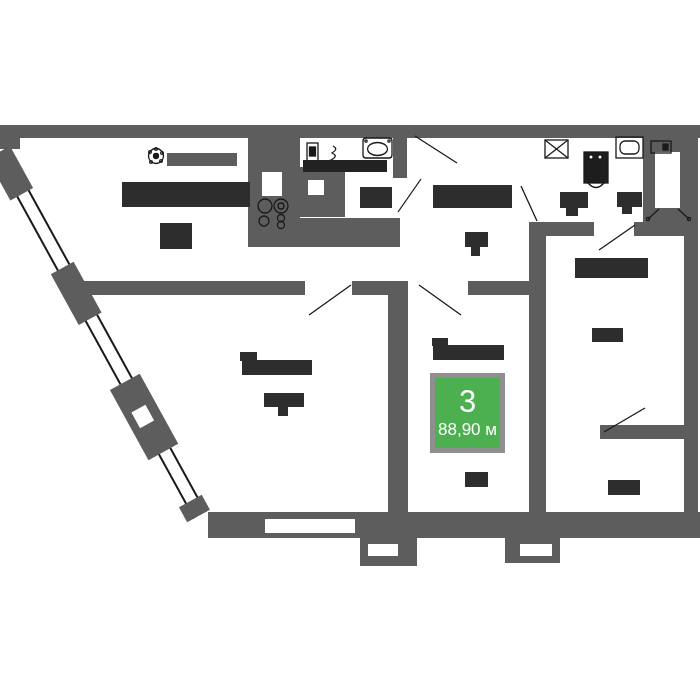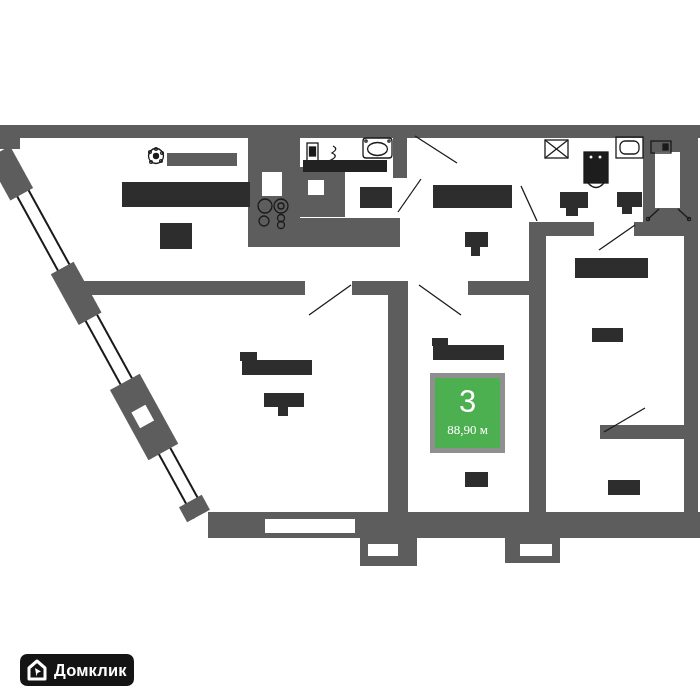--- a/index.html
+++ b/index.html
@@ -13,21 +13,21 @@
   .white{position:absolute;background:var(--paper);}
   .lbl{position:absolute;background:var(--lbl);}
   #diag-wall{position:absolute;left:10px;top:146px;width:415px;height:26px;
     transform:rotate(61.2deg);transform-origin:0 0;}
   .glass{position:absolute;left:0;width:415px;height:2px;background:var(--line);}
   .chunk{position:absolute;background:var(--wall);}
   #badge{position:absolute;left:430px;top:373px;width:75px;height:80px;background:var(--badge-frame);}
   #badge-inner{position:absolute;left:5px;top:5px;width:65px;height:70px;background:var(--badge-green);
     color:#fff;text-align:center;}
   #badge-rooms{font-size:31px;font-weight:500;line-height:40px;margin-top:4px;}
-  #badge-area{font-size:13px;line-height:16px;font-family:Liberation Serif, serif;}
+  #badge-area{font-size:17px;line-height:16px;}
   #logo{position:absolute;left:20px;top:654px;width:114px;height:32px;background:var(--logo-bg);
     border-radius:7px;display:flex;align-items:center;gap:4px;padding:0 4px;box-sizing:border-box;}
   #logo-text{color:#fff;font-size:16.5px;font-weight:bold;letter-spacing:.2px;}
   svg.overlay{position:absolute;left:0;top:0;pointer-events:none;}
 </style>
 </head>
 <body>
 
 <div id="canvas">
 
@@ -165,21 +165,14 @@
     <rect x="303" y="160" width="84" height="12" fill="#222"></rect>
   </svg>
 
   <div id="badge">
     <div id="badge-inner">
       <div id="badge-rooms">3</div>
       <div id="badge-area">88,90 м</div>
     </div>
   </div>
 
-  <div id="logo">
-    <svg width="26" height="26" viewBox="0 0 26 26">
-      <path d="M5,11 L13,4 L21,11 V22 H5 Z" fill="none" stroke="#fff" stroke-width="3" stroke-linejoin="round"></path>
-      <path d="M11,11 L17,14.5 L13.5,16 L12.5,19.5 Z" fill="#fff"></path>
-    </svg>
-    <span id="logo-text">Домклик</span>
-  </div>
 
 </div>
 
 </body></html>

